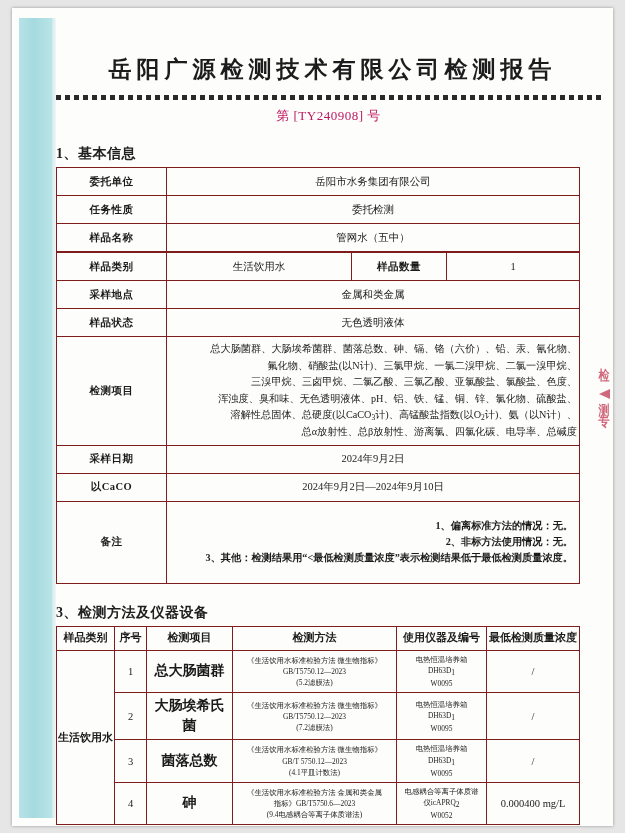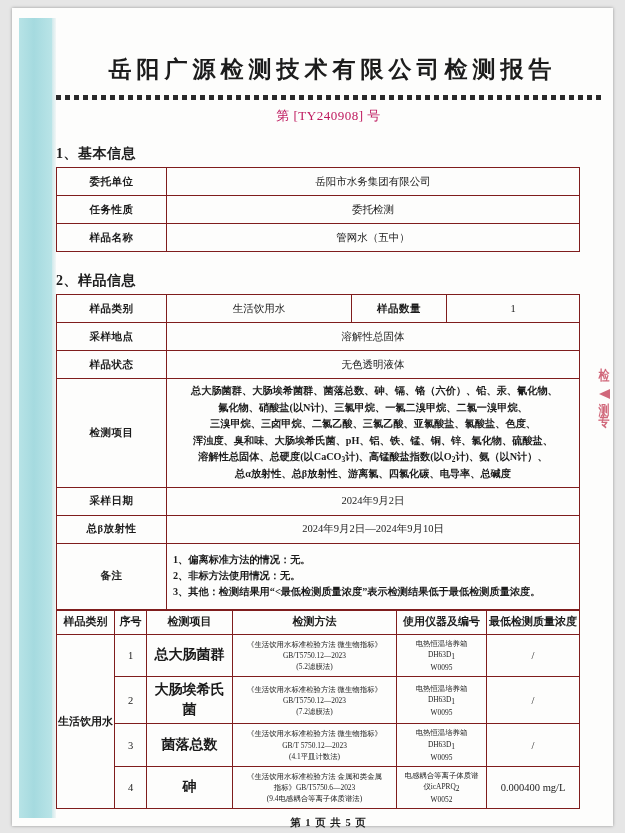--- a/index.html
+++ b/index.html
@@ -87,32 +87,32 @@
     vertical-align: middle;
     padding: 3px 2px;
     font-weight: normal;
     line-height: 1.45;
   }
   .lbl { font-weight: bold; letter-spacing: .5px; }
   .h-tall { height: 28px; }
 
   
   .items-cell {
-    text-align: center;
-    padding: 4px 24px;
+    text-align: right;
+    padding: 4px 2px;
     line-height: 1.62;
     font-size: 10.2px;
-    font-weight: bold;
+    font-weight: normal;
   }
   .items-cell div { white-space: nowrap; }
   sub { font-size: 7.5px; vertical-align: -0.25em; }
 
   .remark-cell {
-    text-align: left;
-    padding: 8px 6px;
+    text-align: right;
+    padding: 16px 6px;
     line-height: 1.6;
     font-size: 10.2px;
     font-weight: bold;
   }
 
   
   table.methods td { padding: 3px 1px; }
   .m-head td { font-weight: bold; font-size: 11px; height: 24px; }
   .m-item { font-size: 14px; font-weight: bold; }
   .m-method { font-size: 7.4px; line-height: 1.5; }
@@ -186,73 +186,73 @@
           <td class="lbl h-tall">任务性质</td>
           <td class="h-tall">委托检测</td>
         </tr>
         <tr>
           <td class="lbl h-tall">样品名称</td>
           <td class="h-tall">管网水（五中）</td>
         </tr>
       </tbody>
     </table>
 
-    <div class="sechead">2、样品信息</div>
     <table>
       <colgroup>
         <col style="width:110px">
           <col style="width:185px">
         <col style="width:95px">
           <col style="width:133px">
       </colgroup>
       <tbody>
         <tr>
           <td class="lbl h-tall">样品类别</td>
           <td class="h-tall">生活饮用水</td>
           <td class="lbl h-tall">样品数量</td>
           <td class="h-tall">1</td>
         </tr>
         <tr>
           <td class="lbl h-tall">采样地点</td>
-          <td class="h-tall" colspan="3">溶解性总固体</td>
+          <td class="h-tall" colspan="3">金属和类金属</td>
         </tr>
         <tr>
           <td class="lbl h-tall">样品状态</td>
           <td class="h-tall" colspan="3">无色透明液体</td>
         </tr>
         <tr>
           <td class="lbl">检测项目</td>
           <td class="items-cell" colspan="3">
             <div>总大肠菌群、大肠埃希菌群、菌落总数、砷、镉、铬（六价）、铅、汞、氰化物、</div>
             <div>氟化物、硝酸盐(以N计)、三氯甲烷、一氯二溴甲烷、二氯一溴甲烷、</div>
             <div>三溴甲烷、三卤甲烷、二氯乙酸、三氯乙酸、亚氯酸盐、氯酸盐、色度、</div>
-            <div>浑浊度、臭和味、大肠埃希氏菌、pH、铝、铁、锰、铜、锌、氯化物、硫酸盐、</div>
+            <div>浑浊度、臭和味、无色透明液体、pH、铝、铁、锰、铜、锌、氯化物、硫酸盐、</div>
             <div><span>溶解性总固体、总硬度(以CaCO</span><sub>3</sub><span>计)、高锰酸盐指数(以O</span><sub>2</sub><span>计)、氨（以N计）、</span></div>
             <div>总α放射性、总β放射性、游离氯、四氯化碳、电导率、总碱度</div>
           </td>
         </tr>
         <tr>
           <td class="lbl h-tall">采样日期</td>
           <td class="h-tall" colspan="3">2024年9月2日</td>
         </tr>
         <tr>
-          <td class="lbl h-tall">总β放射性</td>
+          <td class="lbl h-tall">以CaCO</td>
           <td class="h-tall" colspan="3">2024年9月2日—2024年9月10日</td>
         </tr>
         <tr>
           <td class="lbl">备注</td>
           <td class="remark-cell" colspan="3">
             <div>1、偏离标准方法的情况：无。</div>
             <div>2、非标方法使用情况：无。</div>
             <div>3、其他：检测结果用“&lt;最低检测质量浓度”表示检测结果低于最低检测质量浓度。</div>
           </td>
         </tr>
       </tbody>
     </table>
 
+    <div class="sechead">3、检测方法及仪器设备</div>
     <table class="methods">
       <colgroup>
         <col style="width:58px">
           <col style="width:32px">
           <col style="width:86px">
         <col style="width:164px">
           <col style="width:90px">
           <col style="width:93px">
       </colgroup>
       <tbody>

